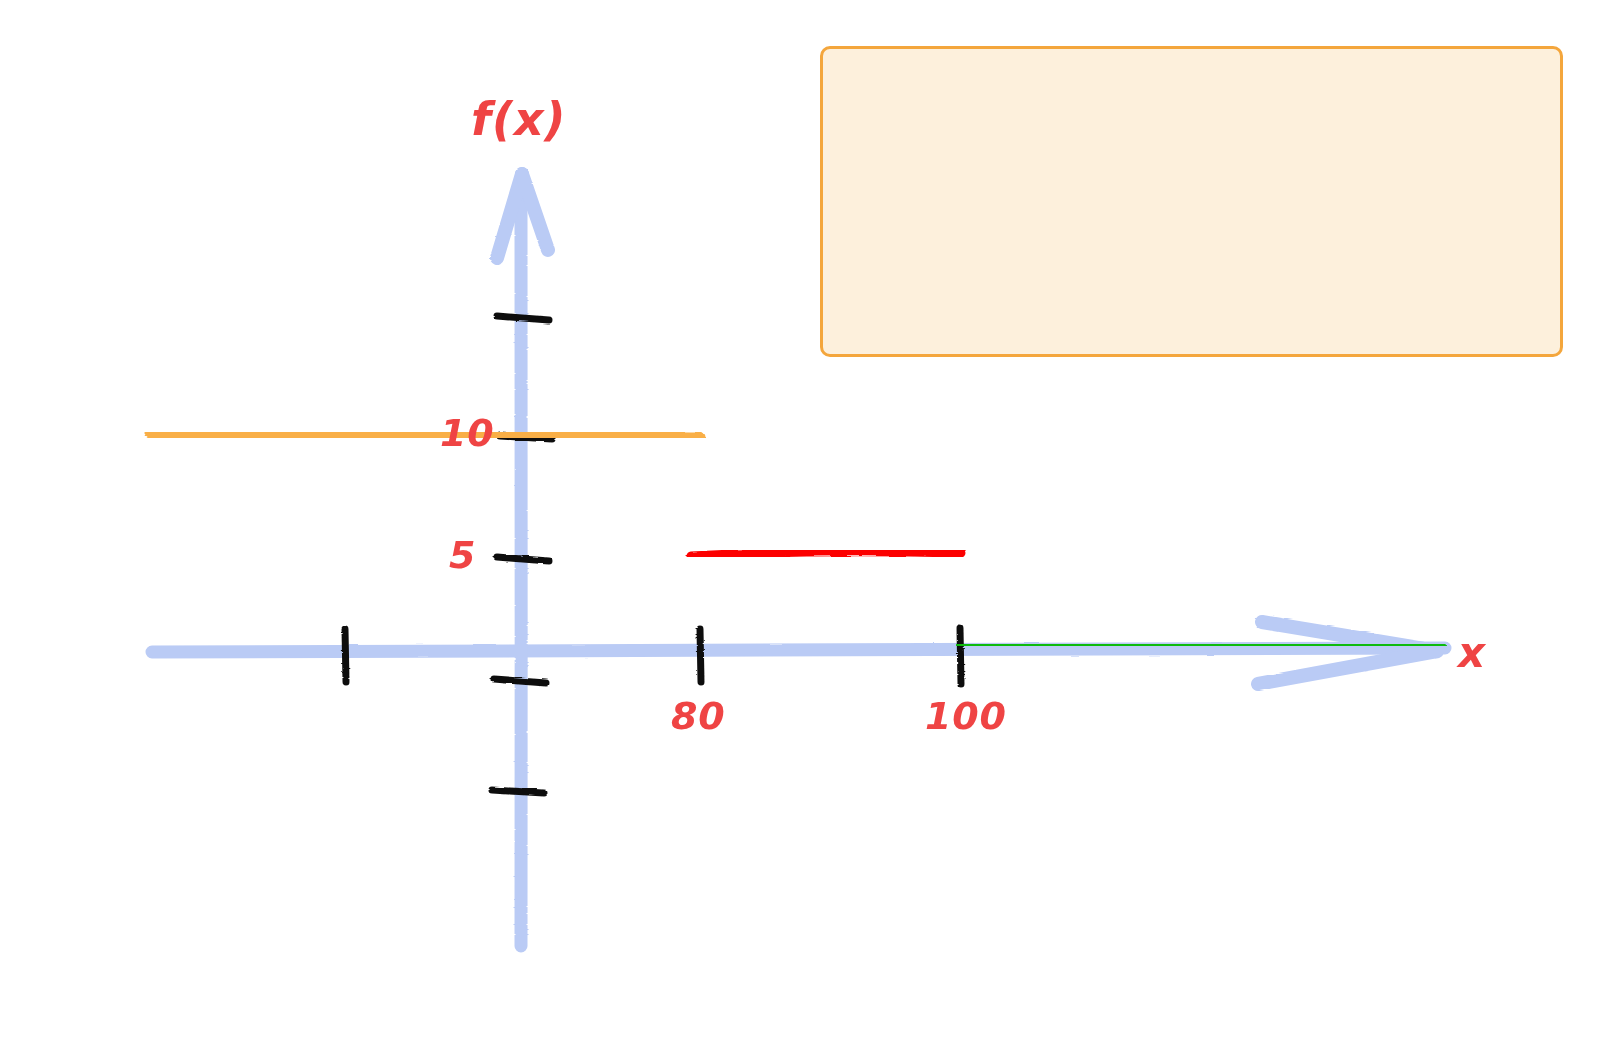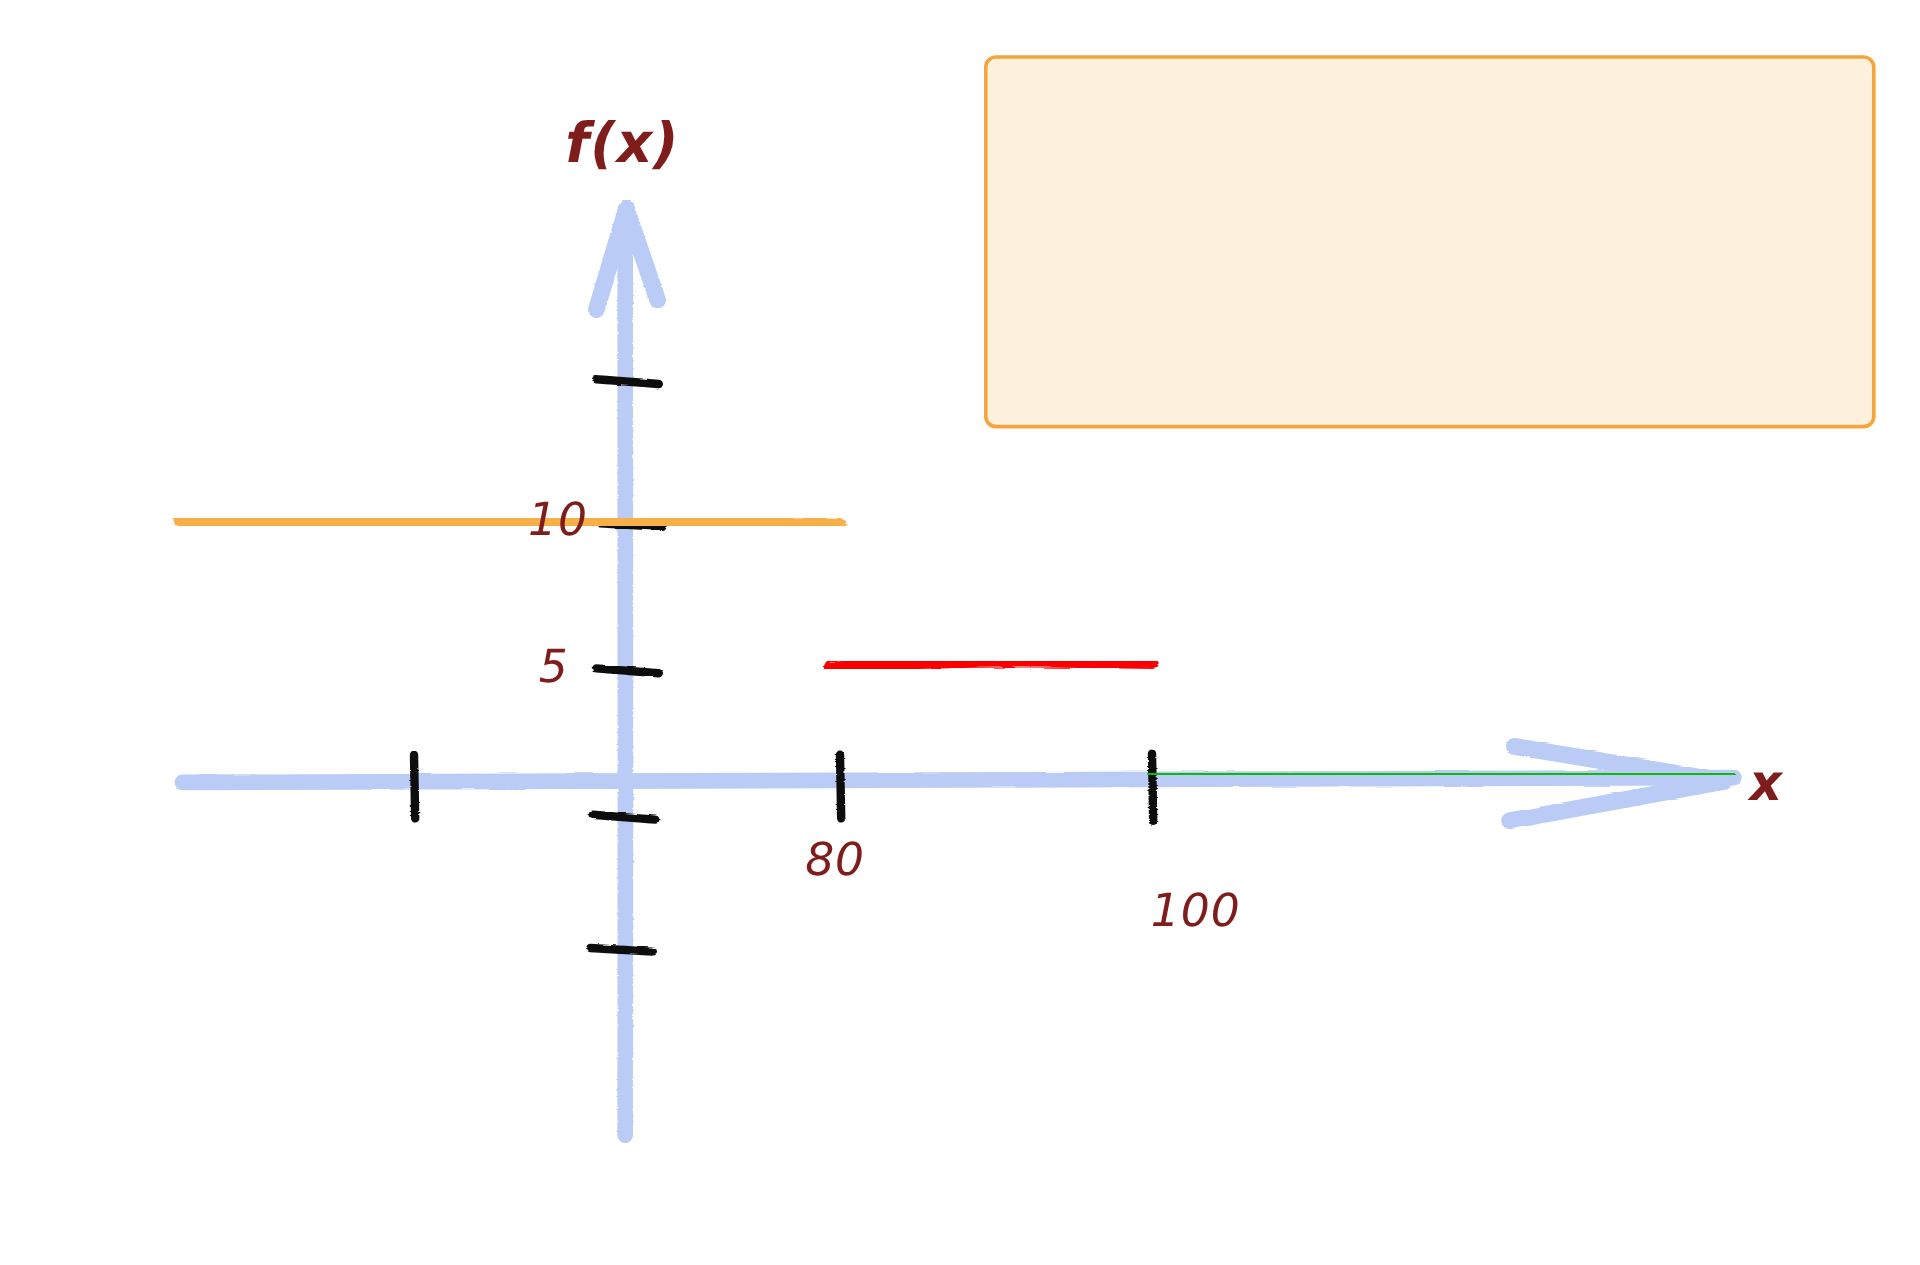--- a/index.html
+++ b/index.html
@@ -26,40 +26,40 @@
     left: 0; top: 0;
     width: 1600px;
     height: 1054px;
   }
   
   .hand {
     position: absolute;
     font-family: "DejaVu Sans", sans-serif;
     font-style: italic;
     font-weight: bold;
-    color: #7f1d1d;
+    color: #ef4444;
     white-space: nowrap;
     letter-spacing: 0.02em;
   }
   .axis-title {
     font-size: 46px;
     font-weight: bold;
     font-style: italic;
   }
   .tick-label {
     font-size: 38px;
-    font-weight: normal;
+    font-weight: bold;
     font-style: italic;
   }
   #lbl-fx   { left: 471px; top: 92px; }
   #lbl-x    { left: 1458px; top: 628px; font-size: 42px; }
   #lbl-y10  { left: 440px; top: 411px; }
   #lbl-y5   { left: 449px; top: 533px; }
   #lbl-x50  { left: 671px; top: 694px; }
-  #lbl-x100 { left: 959px; top: 694px; margin-top: 43px; }
+  #lbl-x100 { left: 925px; top: 694px; }
 
   
   #legend-box {
     position: absolute;
     left: 820px;
     top: 46px;
     width: 743px;
     height: 311px;
     background: #FDF0DC;
     border: 3px solid #F4A63C;

